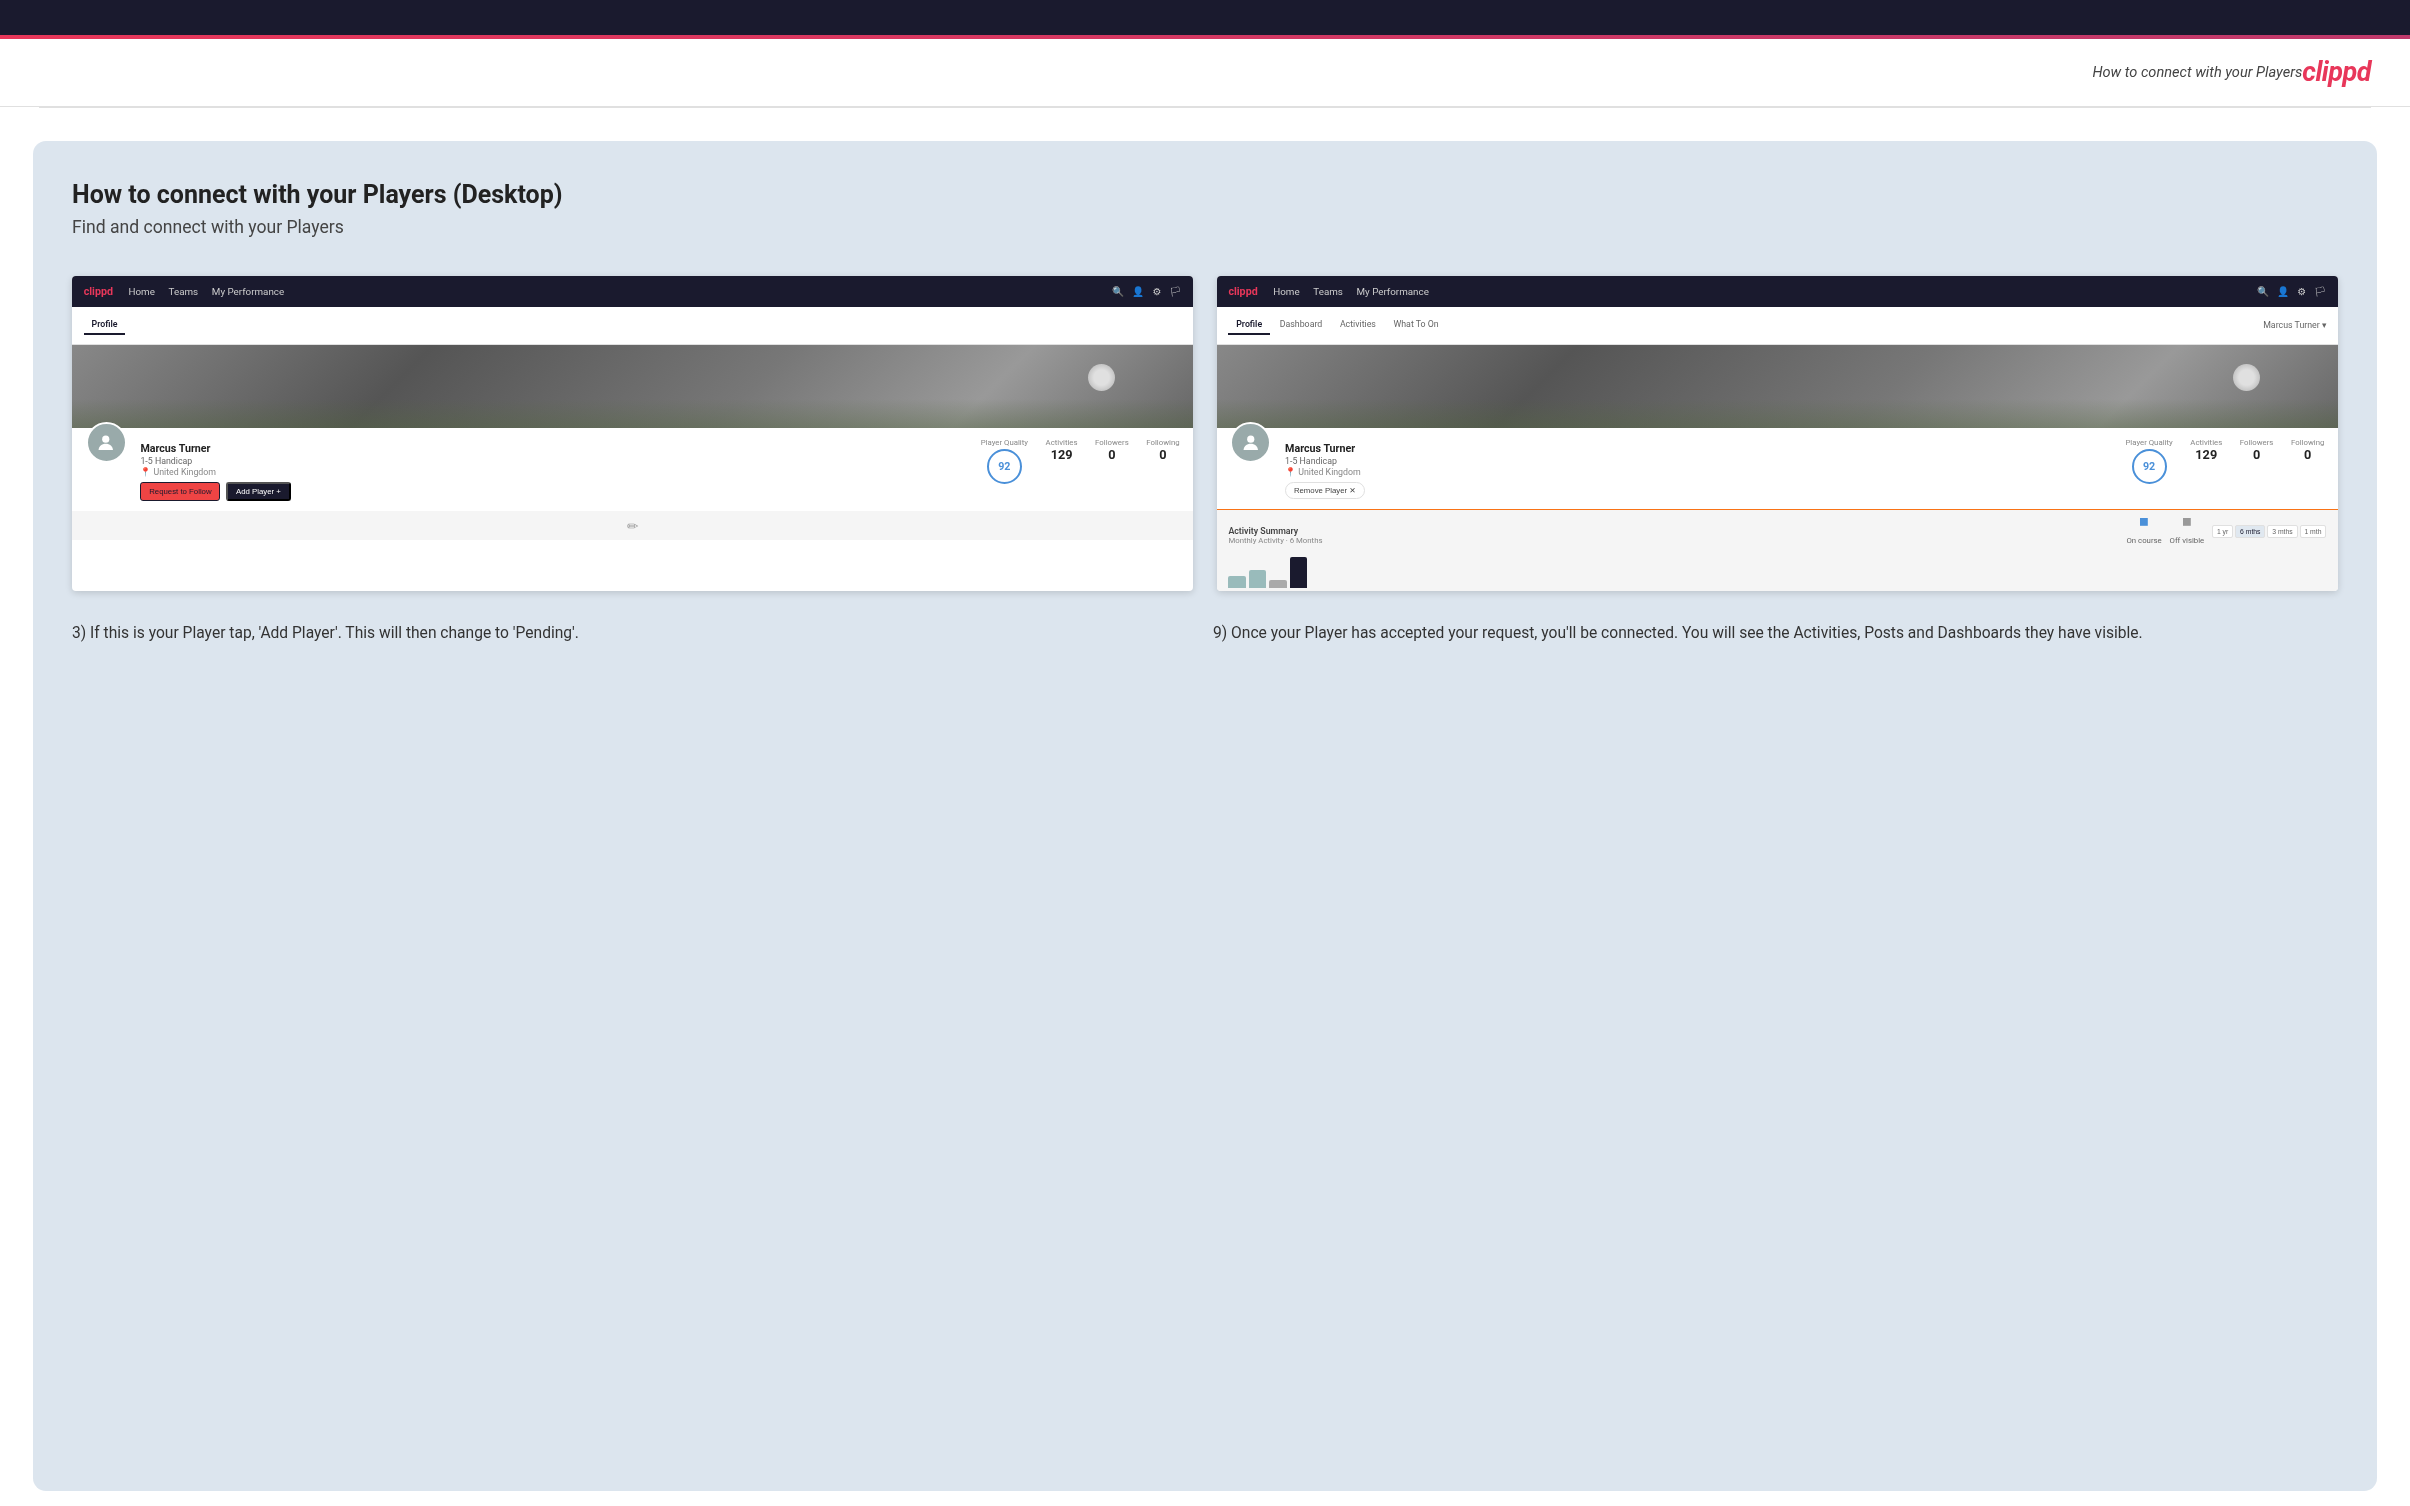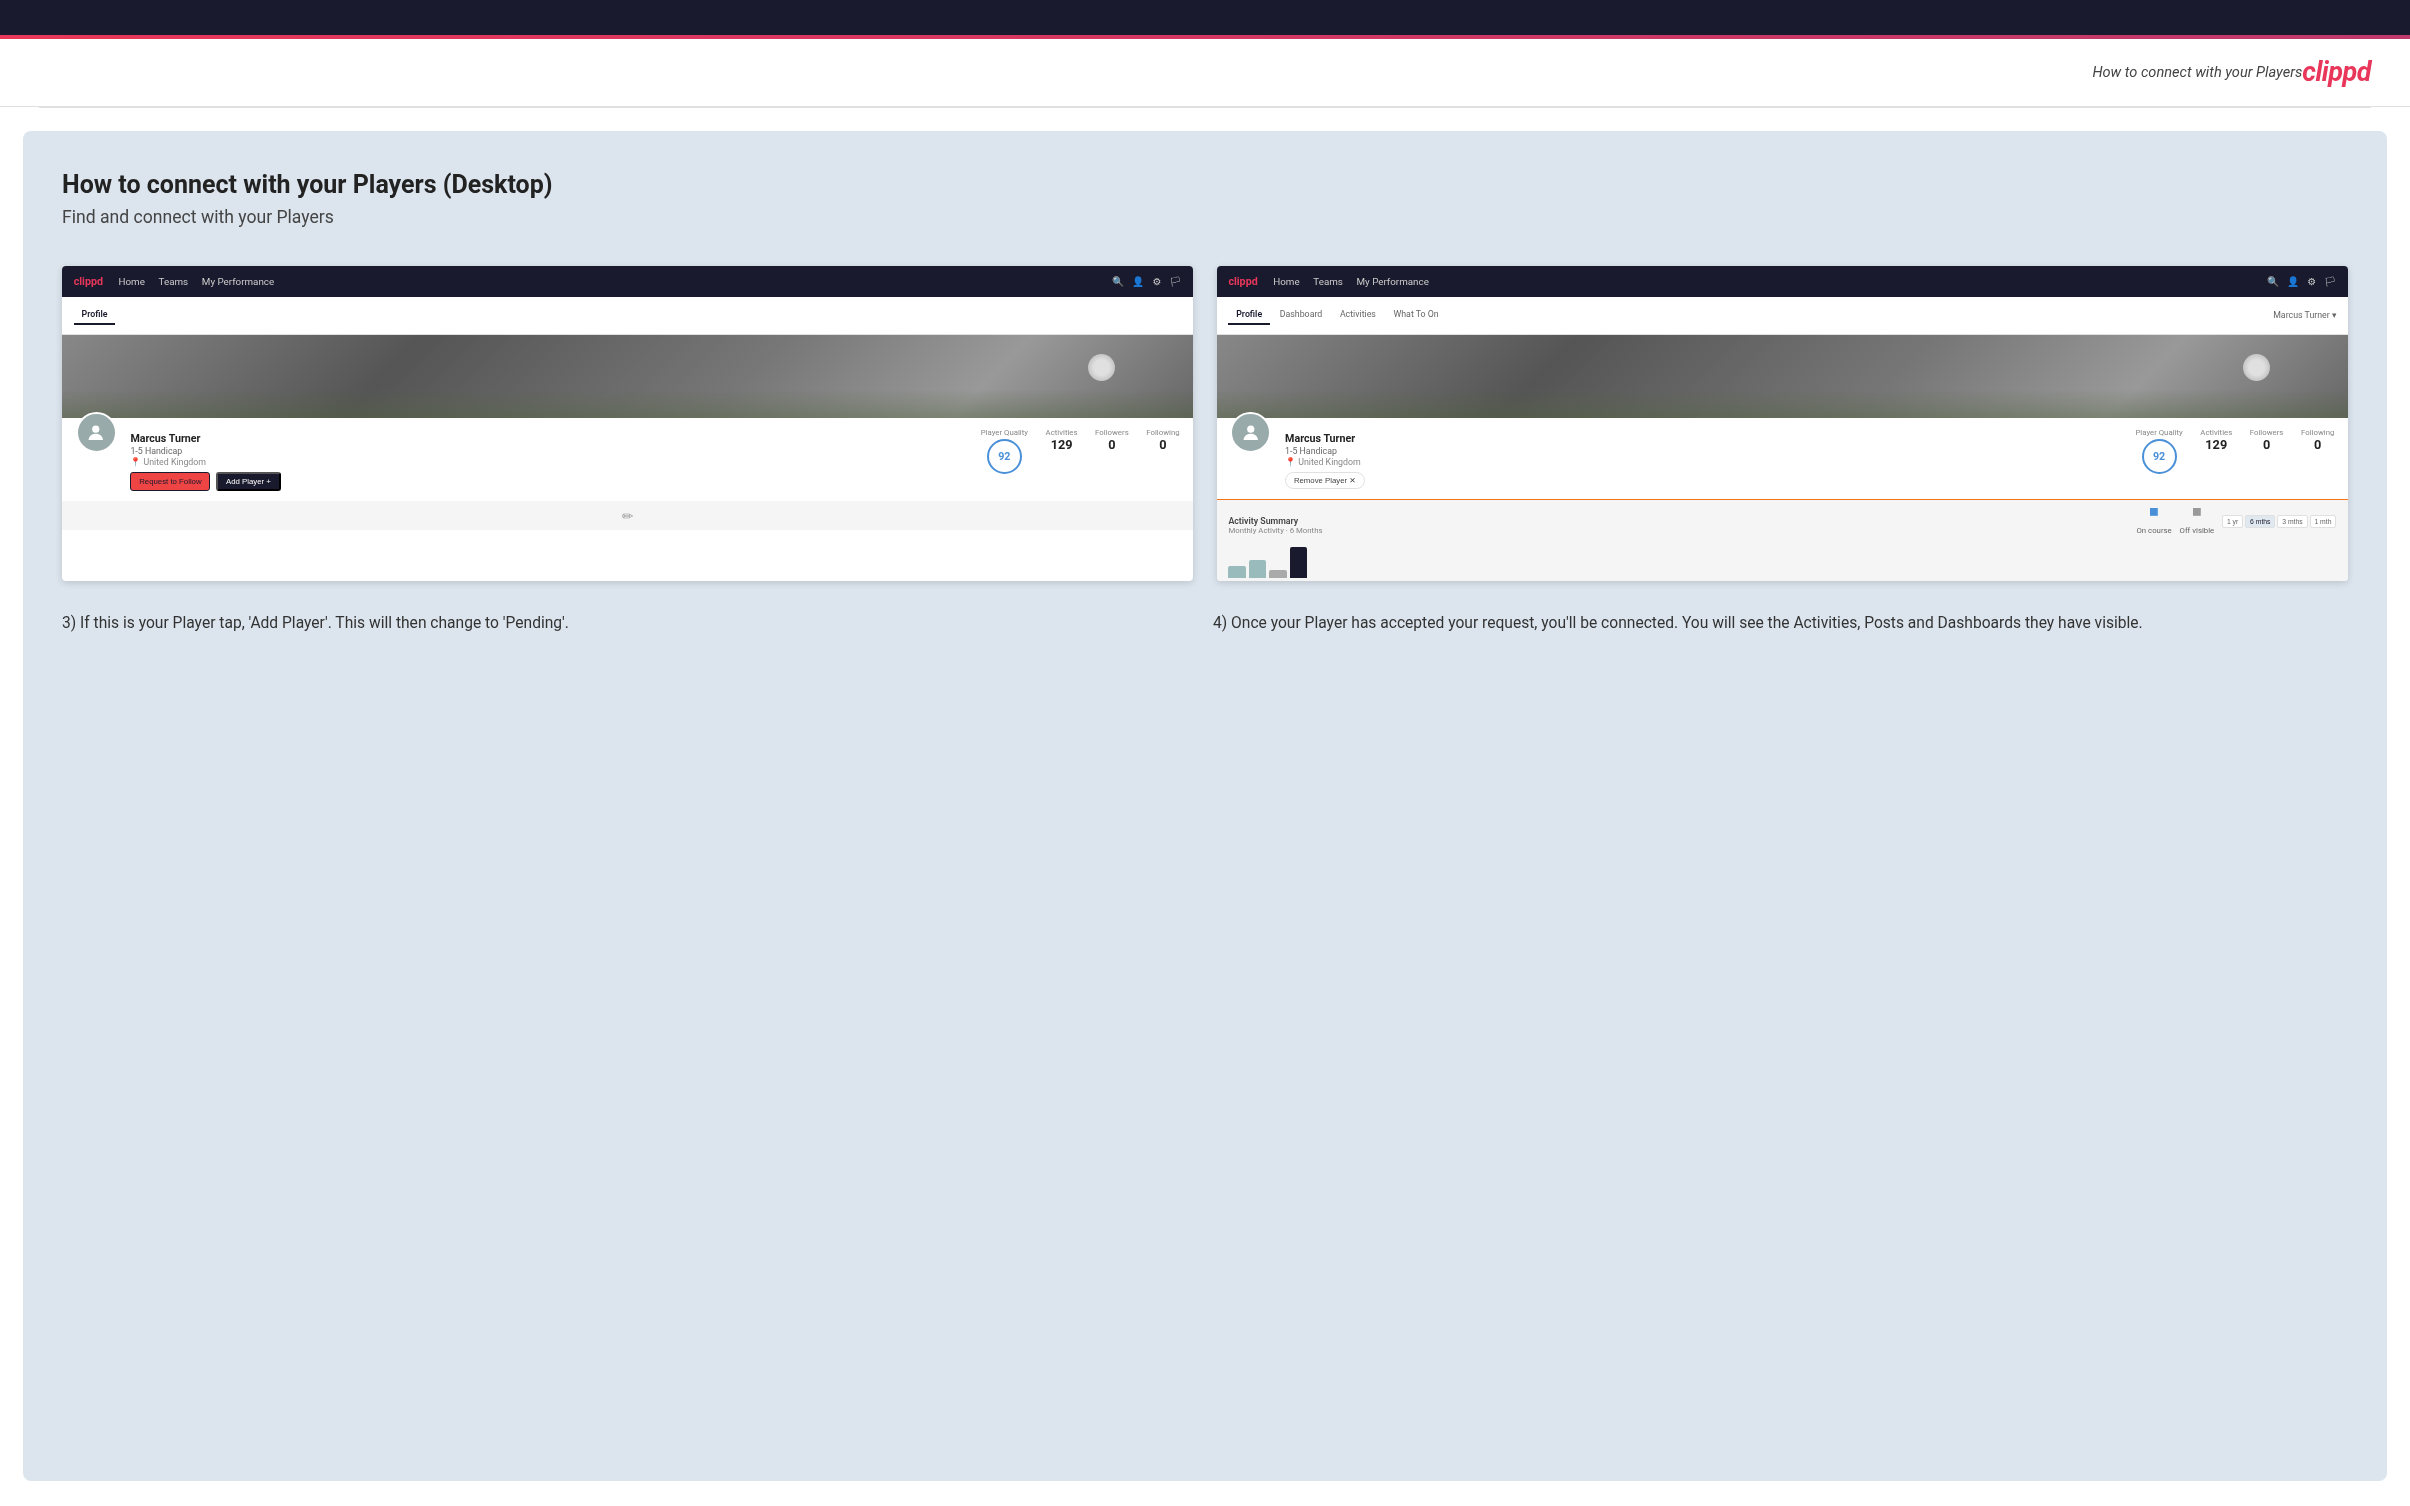--- a/index.html
+++ b/index.html
@@ -50,23 +50,23 @@
     
     .divider {
       height: 1px;
       background: #e0e0e0;
       margin: 0 39px;
     }
 
     
     .main-content {
       background: #dce5ee;
-      margin: 23px;
+      margin: 33px;
       padding: 39px;
-      border-radius: 8px;
+      border-radius: 13px;
       min-height: calc(100vh - 156px);
     }
 
     .page-title {
       font-size: 25px;
       font-weight: 700;
       color: #222;
       margin-bottom: 7.8px;
     }
 
@@ -620,21 +620,21 @@
         <div class="mock-bar" style="width:17.6px; height:7.8px; background:#aaa;"></div>
         <div class="mock-bar" style="width:17.6px; height:31px; background:#1a1a2e;"></div>
       </div>
     </div>
 
   </div>
 
   <div class="captions-row">
     <div class="caption">3) If this is your Player tap, 'Add Player'.
 This will then change to 'Pending'.</div>
-    <div class="caption">4) Once your Player has accepted your request, you'll be connected.
+    <div class="caption">9) Once your Player has accepted your request, you'll be connected.
 You will see the Activities, Posts and Dashboards they have visible.</div>
   </div>
 </div>
 
 <div class="footer">
   
 </div>
 
 
 </body></html>

